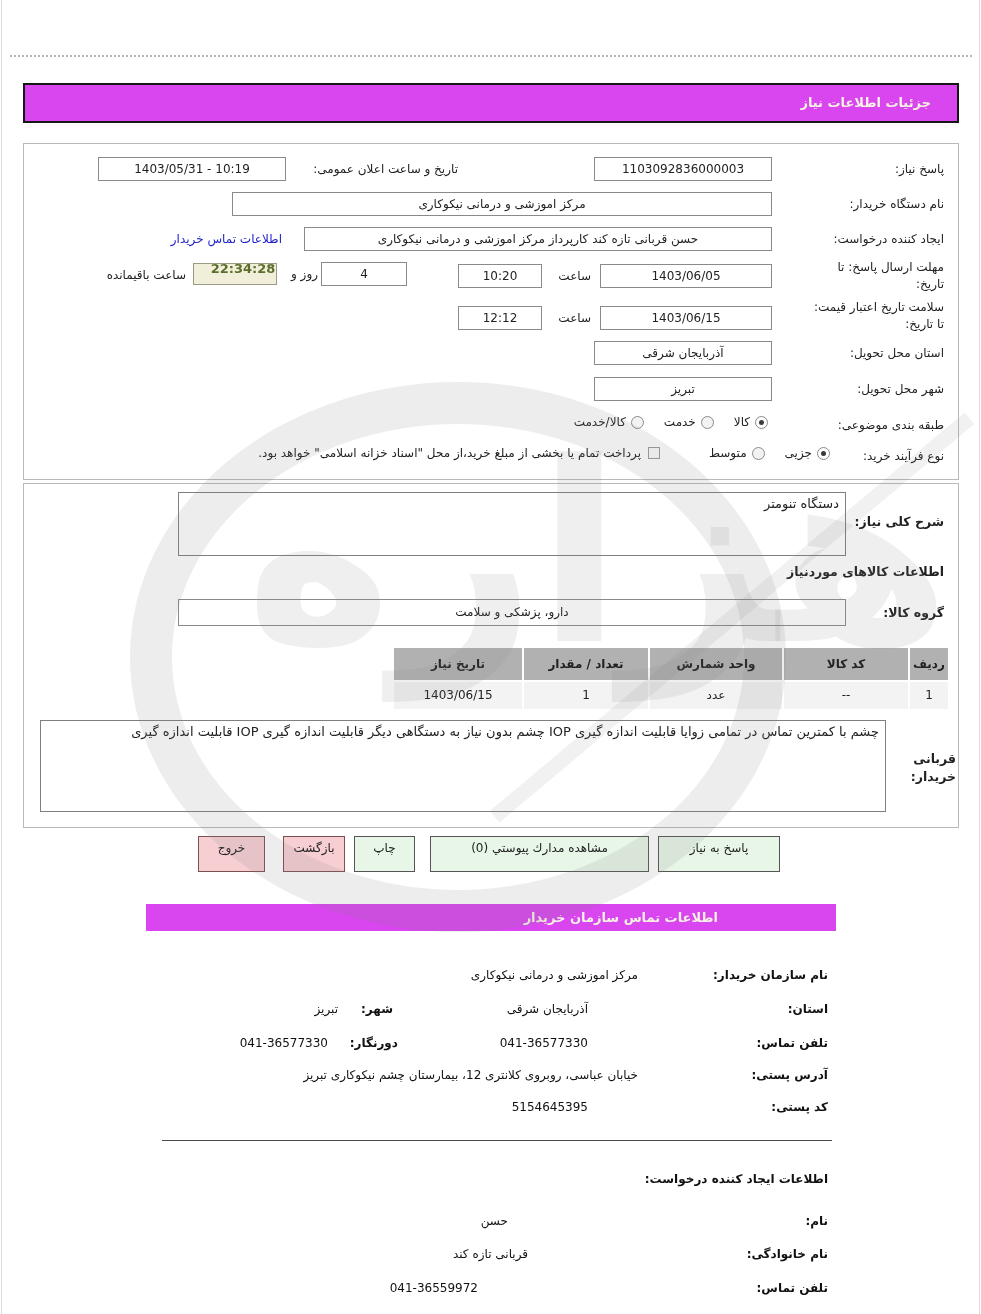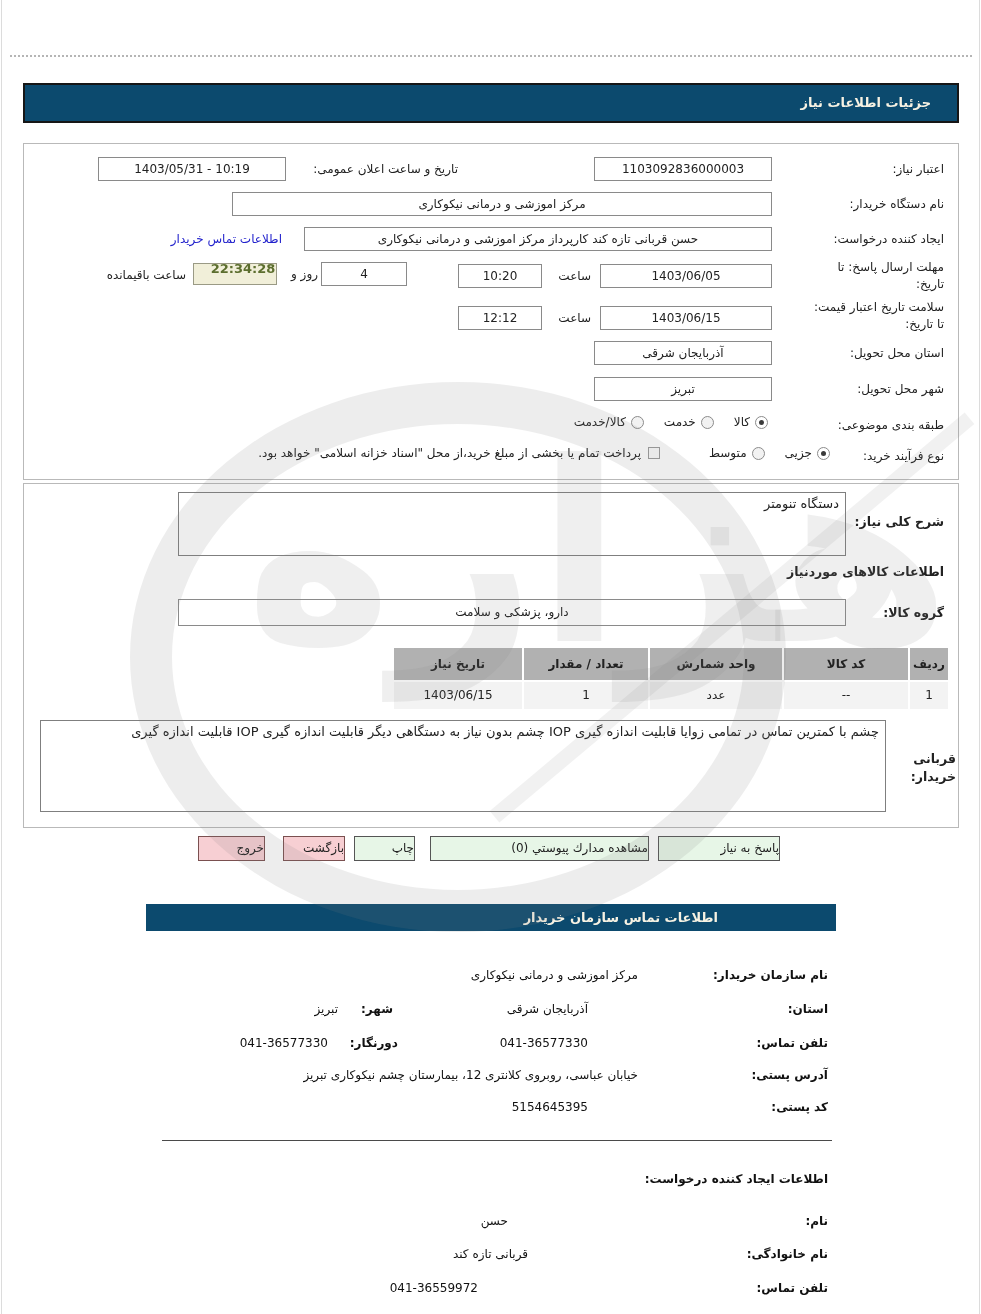--- a/index.html
+++ b/index.html
@@ -1,21 +1,21 @@
 <!DOCTYPE html>
 <html dir="rtl" lang="fa"><head>
 <meta charset="utf-8">
 <style>
   * { margin:0; padding:0; box-sizing:border-box; }
   html,body { background:#fff; }
   body { font-family:"DejaVu Sans", sans-serif; width:981px; }
   .page { position:relative; width:979px; height:1314px; margin:0 1px;
           border-left:1px solid #dcdcdc; border-right:1px solid #dcdcdc; background:#fff; overflow:hidden; }
   .top-sep { position:absolute; top:55px; left:8px; width:962px; border-top:2px dotted #b5b5b5; }
-  .title-bar { position:absolute; background:#0c4a6e; color:#f7f2e3; font-size:13px; font-weight:bold; }
+  .title-bar { position:absolute; background:#d946ef; color:#f7f2e3; font-size:13px; font-weight:bold; }
   .bar1 { top:83px; left:21px; width:936px; height:40px; border:2px solid #161616; line-height:36px; padding-right:26px; }
   .bar2 { top:904px; left:144px; width:690px; height:27px; line-height:27px; padding-right:118px; }
   .box { position:absolute; left:21px; width:936px; background:#fff; border:1px solid #b9b9b9; }
   .box1 { top:143px; height:337px; }
   .box2 { top:483px; height:345px; }
   .flabel { position:absolute; font-size:12px; color:#222; text-align:right; white-space:nowrap; }
   .flabel.wrap { white-space:normal; line-height:1.45; }
   .blabel { font-weight:bold; }
   .ibox { position:absolute; background:#fff; border:1px solid #8a8a8a; height:24px; line-height:22px;
           font-size:12px; color:#222; text-align:center; overflow:hidden; }
@@ -30,21 +30,21 @@
   .radio { width:13px; height:13px; border:1px solid #8b8b8b; border-radius:50%; background:#f2f2f2; flex:0 0 auto; }
   .radio.sel { background:#fff; }
   .radio.sel::after { content:''; display:block; width:5px; height:5px; margin:3px; border-radius:50%; background:#3a3a3a; }
   .cbox { width:12px; height:12px; border:1px solid #9a9a9a; background:#fbfbfb; flex:0 0 auto; }
   .tbl { position:absolute; right:10px; top:164px; width:912px; }
   .trow { display:flex; gap:2px; }
   .tcell { text-align:center; font-size:12px; overflow:hidden; white-space:nowrap; }
   .thead .tcell { background:#b1b1b1; color:#222; font-weight:bold; height:32px; line-height:32px; }
   .tdata .tcell { background:#f3f3f3; color:#222; height:27px; line-height:27px; margin-top:2px; }
   .c0{width:38px}.c1{width:124px}.c2{width:362px}.c3{width:132px}.c4{width:124px}.c5{width:128px}
-  .btn { position:absolute; top:836px; height:25px; line-height:23px; text-align:right;
+  .btn { position:absolute; top:836px; height:36px; line-height:23px; text-align:center;
          font-size:12px; color:#222; border:1px solid #555; cursor:pointer; }
   .btn.green { background:#e7f6e7; }
   .btn.pink { background:#f7cfd3; border-color:#7a5050; }
   .clabel { position:absolute; font-size:12px; color:#111; white-space:nowrap; }
   .cline { position:absolute; top:1140px; left:160px; width:670px; border-top:1px solid #4a4a4a; }
   .wm { position:absolute; top:0; left:0; width:979px; height:1314px; z-index:60; pointer-events:none; overflow:hidden; }
   .wm-ring { position:absolute; top:382px; left:128px; width:656px; height:550px; border-radius:50%;
              border:42px solid rgba(130,130,130,0.14); }
   .wm-word { position:absolute; top:430px; right:30px; font-size:250px; font-weight:bold;
              color:rgba(130,130,130,0.13); letter-spacing:18px; line-height:1; }
@@ -54,21 +54,21 @@
 </head>
 <body>
 
 <div class="page">
 
   <div class="top-sep"></div>
 
   <div class="title-bar bar1">جزئیات اطلاعات نیاز</div>
 
   <div class="box box1">
-    <div class="flabel" style="right:14px; top:18px">اعتبار نیاز:</div>
+    <div class="flabel" style="right:14px; top:18px">پاسخ نیاز:</div>
     <div class="ibox" style="right:186px; top:13px; width:178px">1103092836000003</div>
     <div class="flabel" style="right:500px; top:18px">تاریخ و ساعت اعلان عمومی:</div>
     <div class="ibox" style="right:672px; top:13px; width:188px">10:19 - 1403/05/31</div>
 
     <div class="flabel" style="right:14px; top:53px">نام دستگاه خریدار:</div>
     <div class="ibox" style="right:186px; top:48px; width:540px">مرکز اموزشی و درمانی نیکوکاری</div>
 
     <div class="flabel" style="right:14px; top:88px">ایجاد کننده درخواست:</div>
     <div class="ibox" style="right:186px; top:83px; width:468px">حسن قربانی تازه کند کارپرداز مرکز اموزشی و درمانی نیکوکاری</div>
     <div class="link" style="right:676px; top:88px">اطلاعات تماس خریدار</div>

